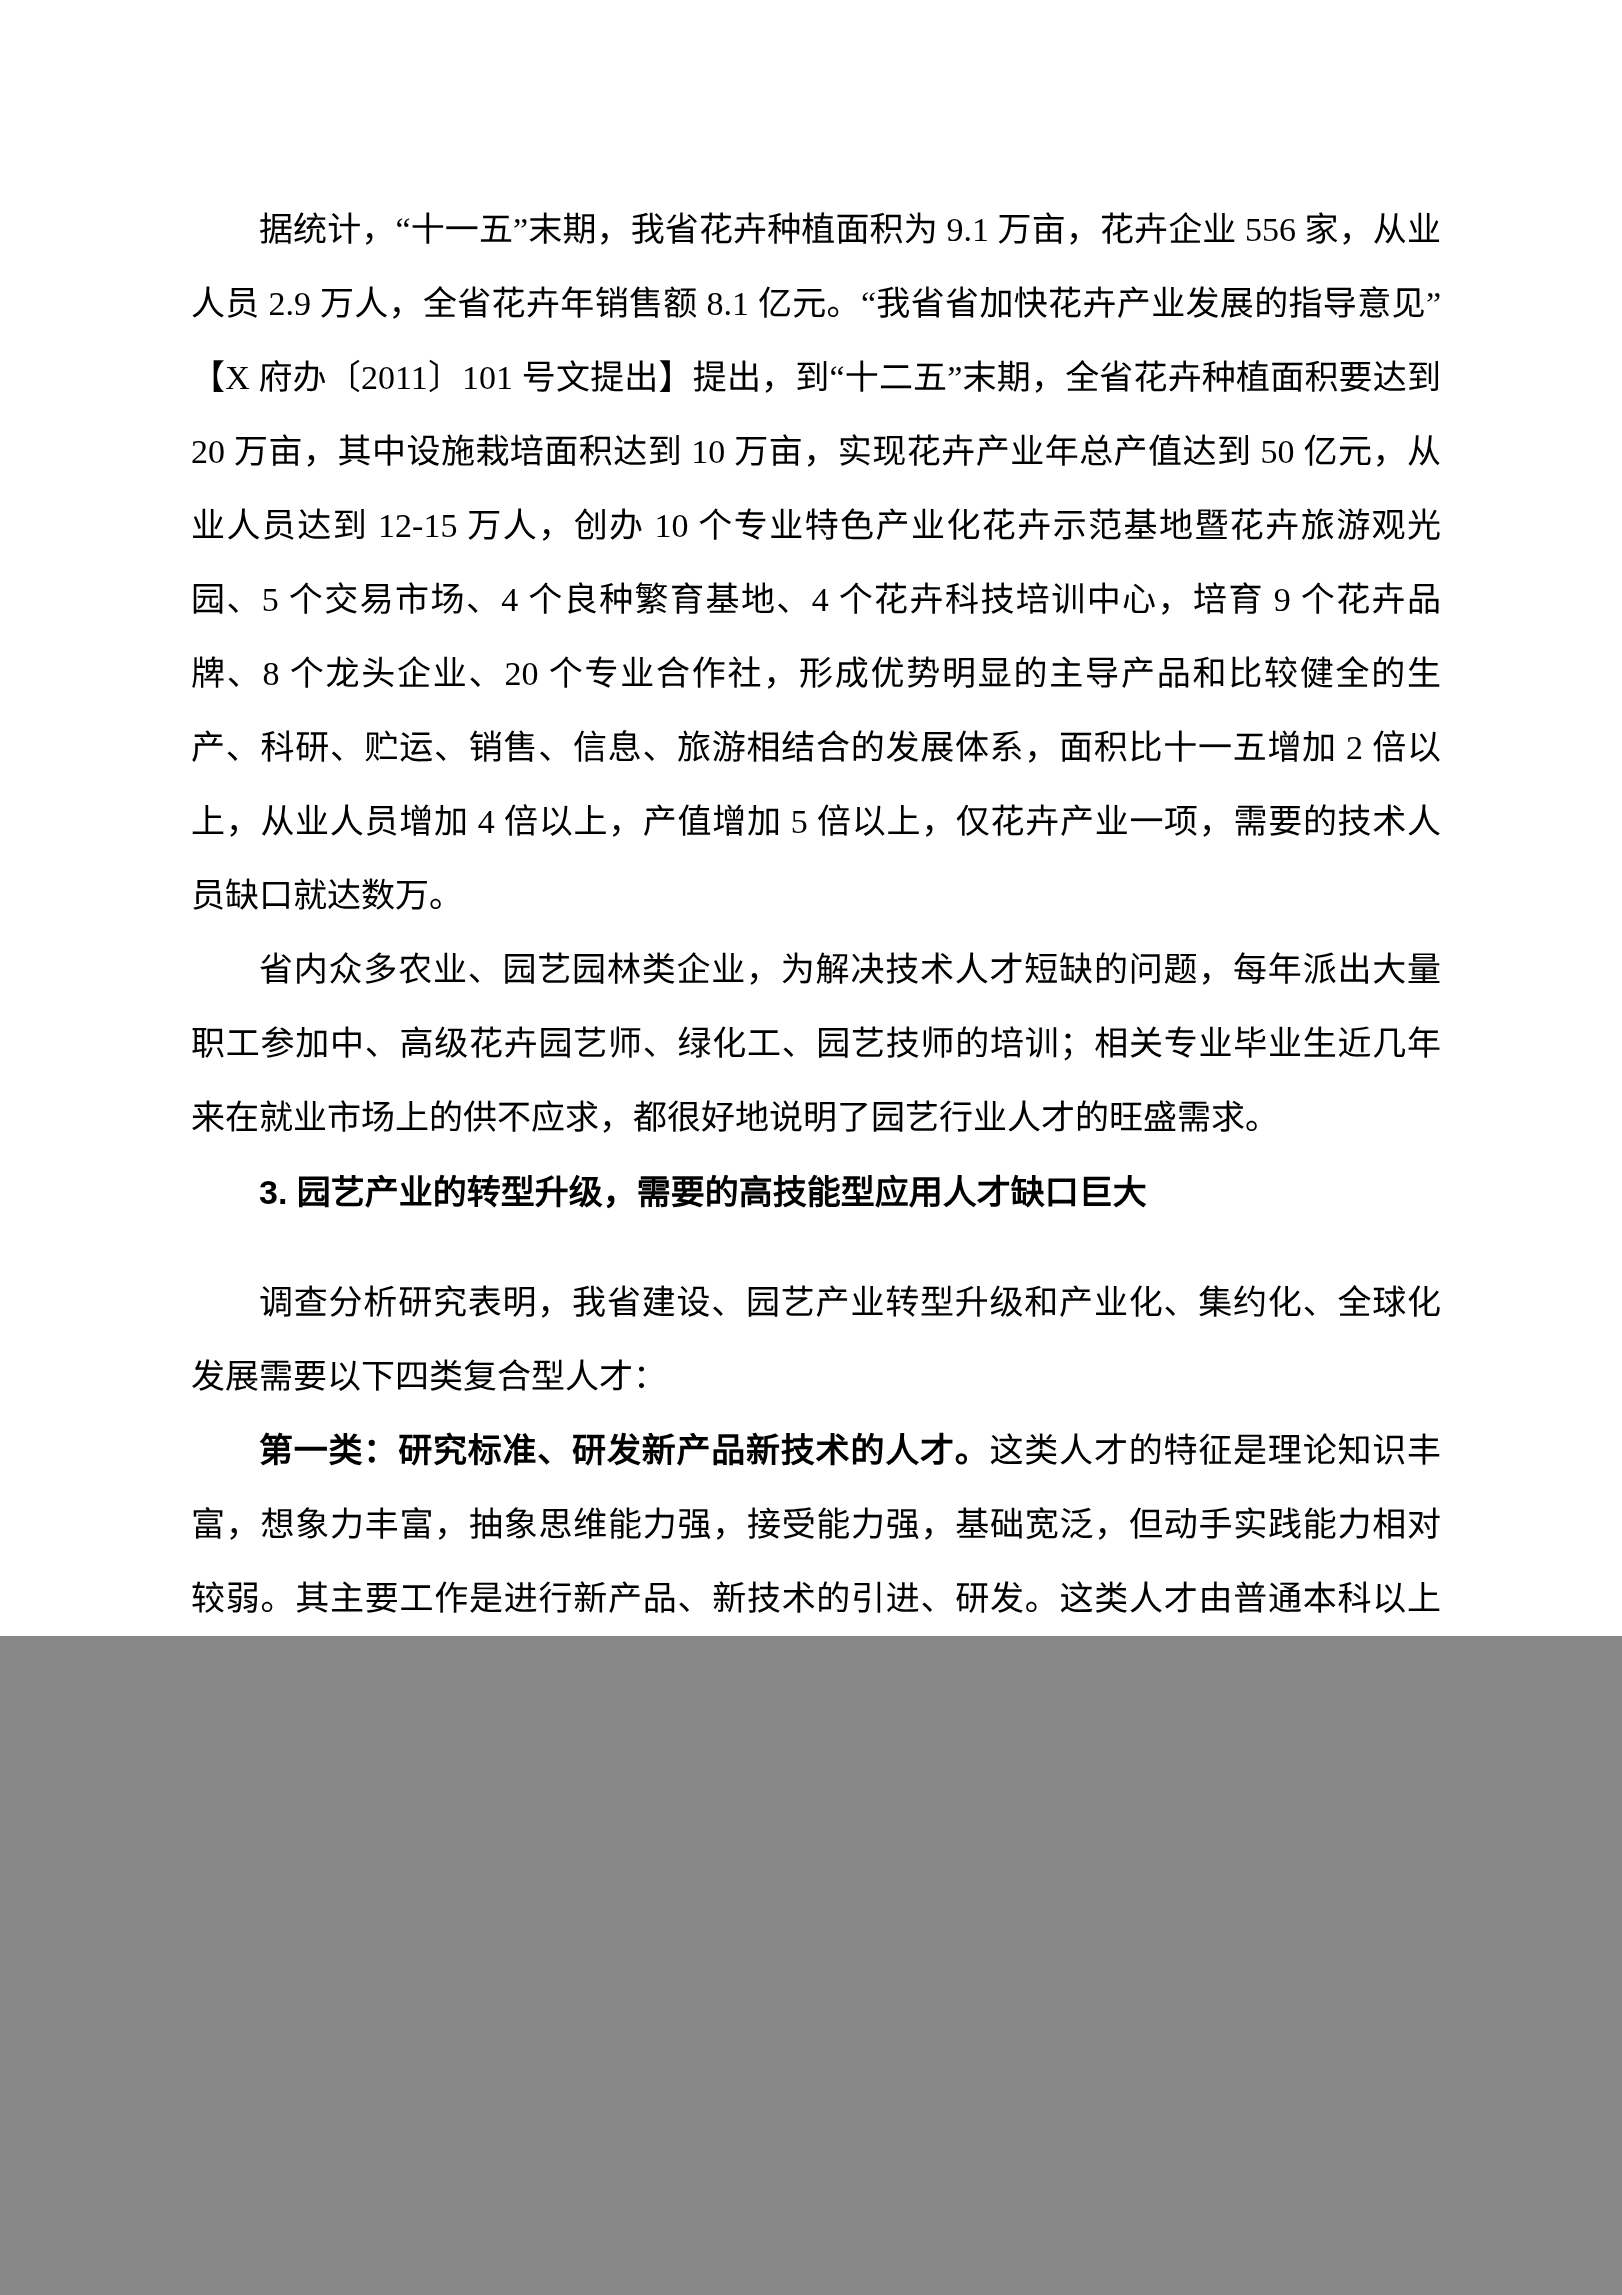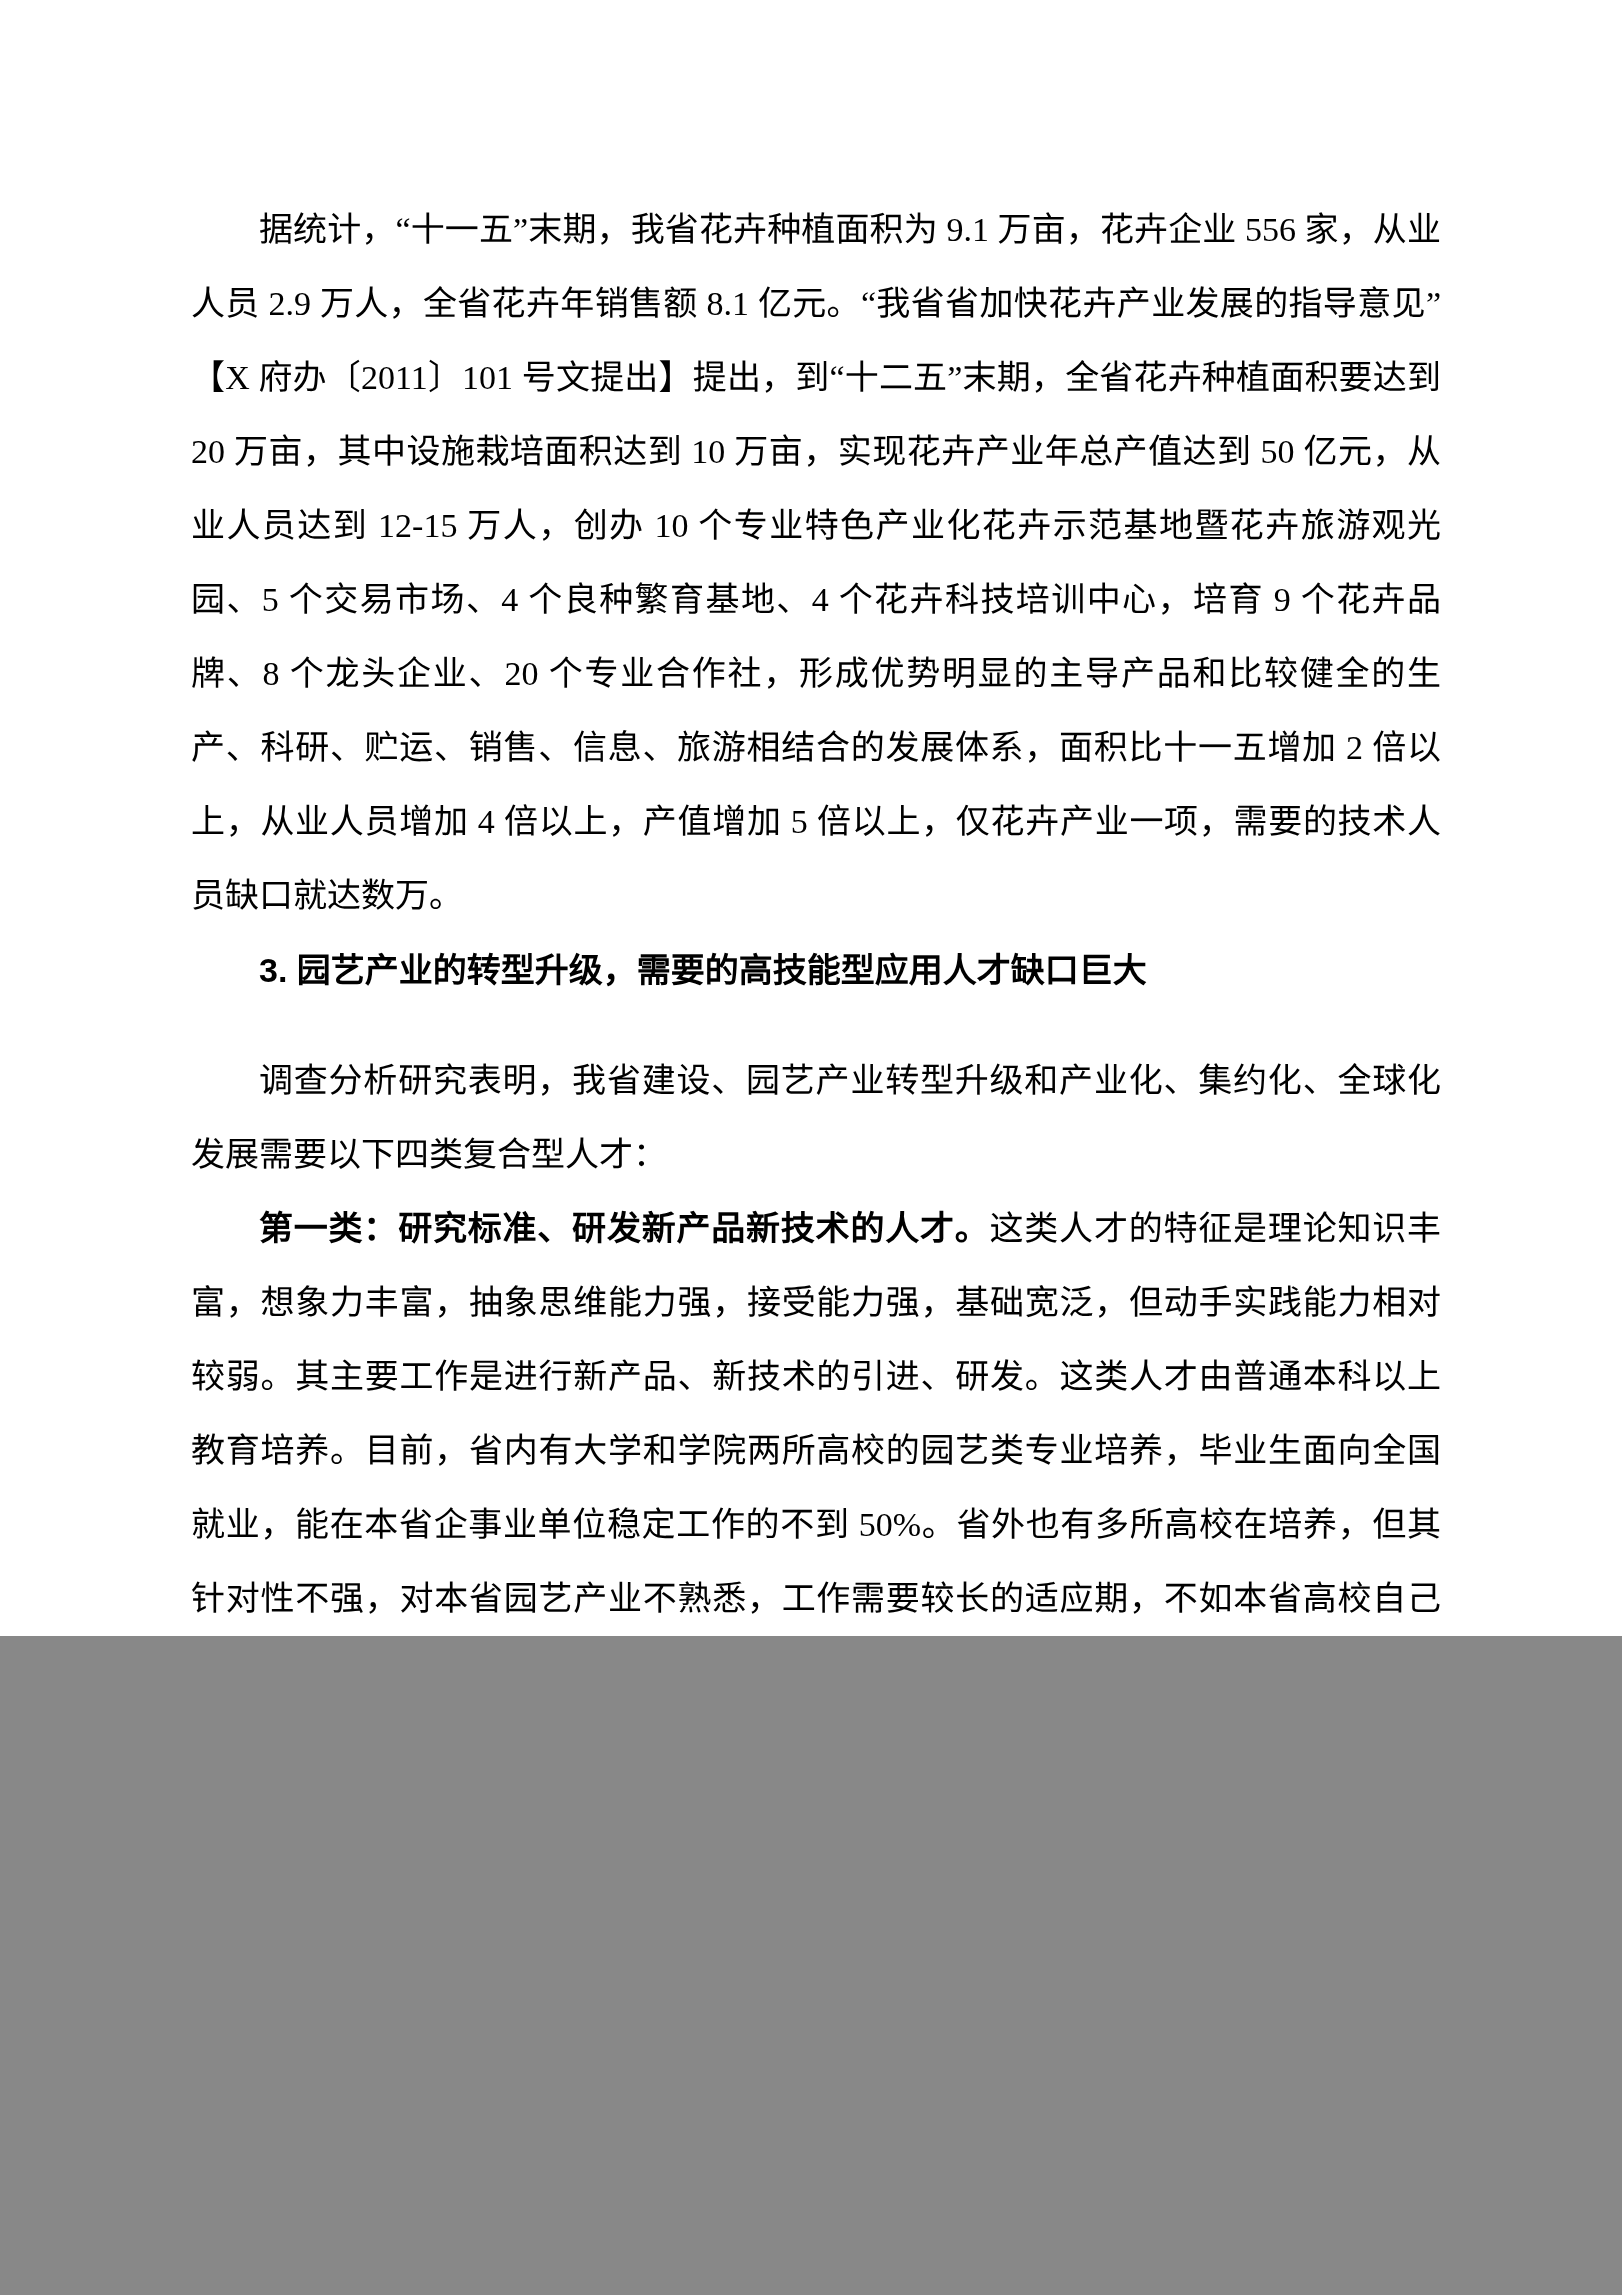--- a/index.html
+++ b/index.html
@@ -53,20 +53,21 @@
     line-height: 34px;
     font-family: "Liberation Serif", "DejaVu Serif", serif;
   }
 </style>
 </head>
 <body>
 
 <div class="page">
   <div class="content">
     <p class="para">据统计，“十一五”末期，我省花卉种植面积为 9.1 万亩，花卉企业 556 家，从业人员 2.9 万人，全省花卉年销售额 8.1 亿元。“我省省加快花卉产业发展的指导意见”【X 府办〔2011〕101 号文提出】提出，到“十二五”末期，全省花卉种植面积要达到 20 万亩，其中设施栽培面积达到 10 万亩，实现花卉产业年总产值达到 50 亿元，从业人员达到 12-15 万人，创办 10 个专业特色产业化花卉示范基地暨花卉旅游观光园、5 个交易市场、4 个良种繁育基地、4 个花卉科技培训中心，培育 9 个花卉品牌、8 个龙头企业、20 个专业合作社，形成优势明显的主导产品和比较健全的生产、科研、贮运、销售、信息、旅游相结合的发展体系，面积比十一五增加 2 倍以上，从业人员增加 4 倍以上，产值增加 5 倍以上，仅花卉产业一项，需要的技术人员缺口就达数万。</p>
+    <p class="para">省内众多农业、园艺园林类企业，为解决技术人才短缺的问题，每年派出大量职工参加中、高级花卉园艺师、绿化工、园艺技师的培训；相关专业毕业生近几年来在就业市场上的供不应求，都很好地说明了园艺行业人才的旺盛需求。</p>
     <h2 class="heading">3. 园艺产业的转型升级，需要的高技能型应用人才缺口巨大</h2>
     <p class="para"><span class="lead-normal">调查分析研究表明，我省建设、园艺产业转型升级和产业化、集约化、全球化发展需要以下四类复合型人才：</span></p>
     <p class="para"><strong class="lead-bold">第一类：研究标准、研发新产品新技术的人才。</strong><span>这类人才的特征是理论知识丰富，想象力丰富，抽象思维能力强，接受能力强，基础宽泛，但动手实践能力相对较弱。其主要工作是进行新产品、新技术的引进、研发。这类人才由普通本科以上教育培养。目前，省内有大学和学院两所高校的园艺类专业培养，毕业生面向全国就业，能在本省企事业单位稳定工作的不到 50%。省外也有多所高校在培养，但其针对性不强，对本省园艺产业不熟悉，工作需要较长的适应期，不如本省高校自己培养的毕业生好用。人</span></p>
   </div>
   <div class="footer">
     <span>28</span>
   </div>
 </div>
 
 

